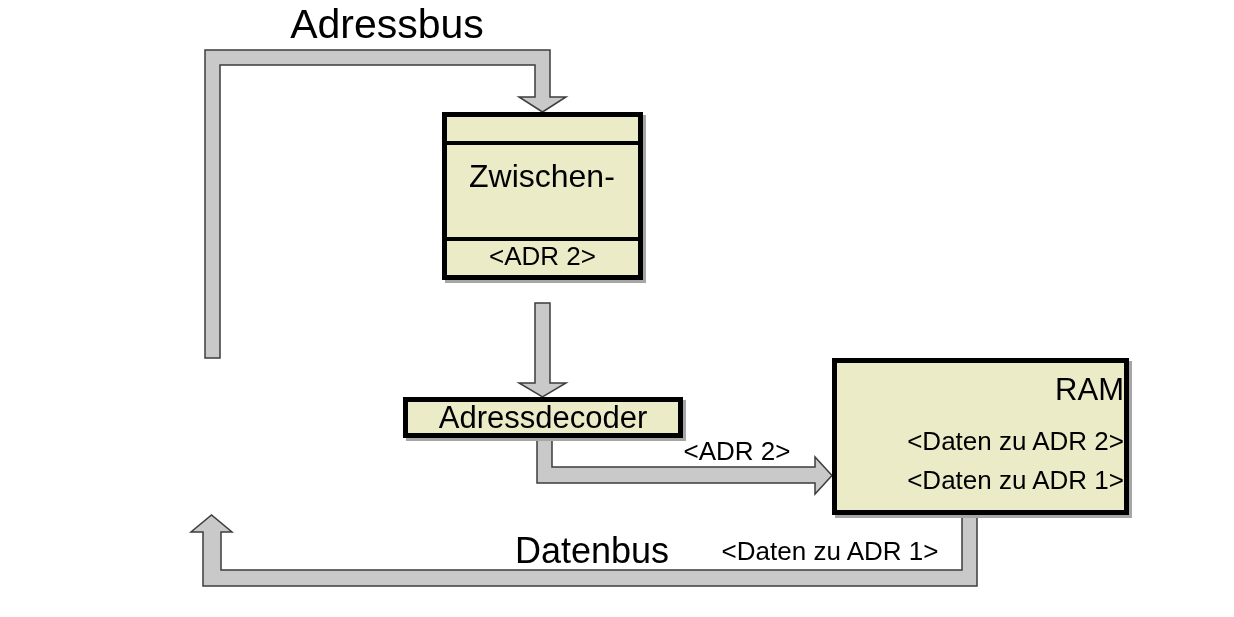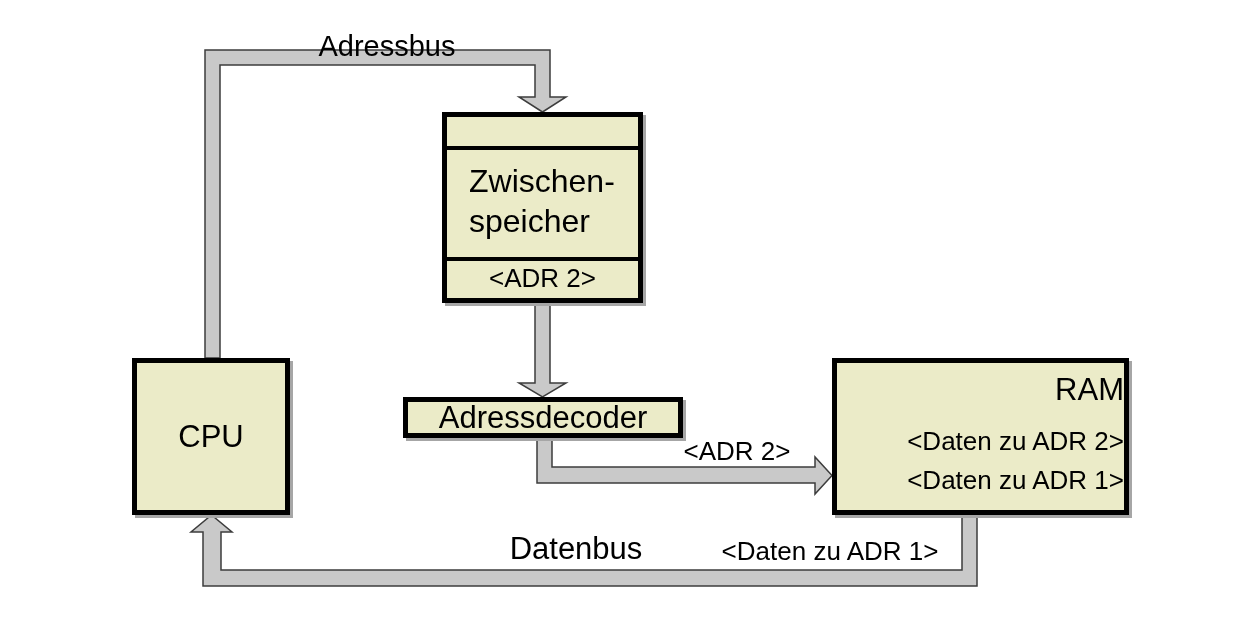--- a/index.html
+++ b/index.html
@@ -50,21 +50,21 @@
   }
   .ram-box {
     left: 832px; top: 358px; width: 297px; height: 157px;
     display: flex; flex-direction: column; align-items: flex-end;
     padding-top: 9px;
   }
   .ram-title { font-size: 31px; line-height: 36px; }
   .ram-entry { font-size: 26px; line-height: 39px; white-space: nowrap; }
   .ram-entries { margin-top: 14px; text-align: center; margin-left: 36px; }
   .buffer-box {
-    left: 442px; top: 112px; width: 201px; height: 191px;
+    left: 442px; top: 112px; width: 201px; height: 168px;
     display: flex; flex-direction: column;
   }
   .buffer-top-section {
     height: 33px;
     border-bottom: 4px solid var(--box-border);
   }
   .buffer-mid-section {
     height: 111px;
     border-bottom: 4px solid var(--box-border);
     padding: 11px 0 0 22px;
@@ -80,50 +80,46 @@
   .decoder-box {
     left: 403px; top: 397px; width: 280px; height: 41px;
     display: flex; align-items: flex-end; justify-content: center;
   }
   .float-label {
     position: absolute;
     line-height: 1;
     text-align: center;
     white-space: nowrap;
   }
-  .lbl-adressbus { left: 280px; top: 32px;  width: 214px; font-size: 29px; }
-  .lbl-datenbus  { left: 474px; top: 533px; width: 204px; font-size: 31px; }
+  .lbl-adressbus { left: 280px; top: 4px;  width: 214px; font-size: 41px; }
+  .lbl-datenbus  { left: 490px; top: 533px; width: 204px; font-size: 36px; }
   .lbl-adr1      { left: 700px; top: 538px; width: 260px; font-size: 26px; }
   .lbl-adr2      { left: 640px; top: 438px; width: 194px; font-size: 26px; }
 </style>
 </head>
 <body>
 
 <div class="canvas">
 
   <svg class="bus-layer" viewBox="0 0 1234 617" xmlns="http://www.w3.org/2000/svg">
 
     <polygon class="bus" points="205,358 205,50 550,50 550,97 566,97 542.5,112 519,97 535,97 535,65 220,65 220,358"></polygon>
 
     <polygon class="bus" points="535,303 535,383 519,383 542.5,397 566,383 550,383 550,303"></polygon>
 
     <polygon class="bus" points="537,438 537,483 815,483 815,494 832,475.5 815,457 815,467 552,467 552,438"></polygon>
 
     <polygon class="bus" points="962,515 962,570 221,570 221,532 232,532 211.5,515 191,532 203,532 203,586 977,586 977,515"></polygon>
   </svg>
 
-  <div class="box cpu-box">
-    <div class="box-label">CPU</div>
-  </div>
 
   <div class="box buffer-box">
     <div class="buffer-top-section"></div>
     <div class="buffer-mid-section">
       <div>Zwischen-</div>
-      <div>speicher</div>
     </div>
     <div class="buffer-slot-section">&lt;ADR 2&gt;</div>
   </div>
 
   <div class="box decoder-box">
     <div class="box-label">Adressdecoder</div>
   </div>
 
   <div class="box ram-box">
     <div class="ram-title">RAM</div>

